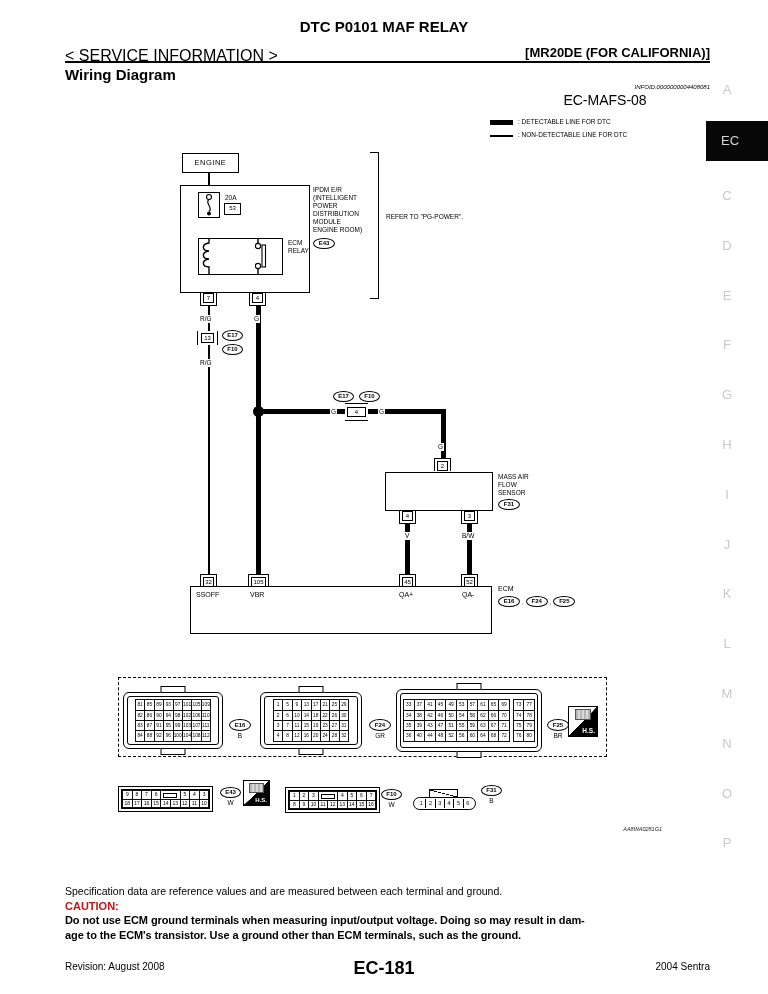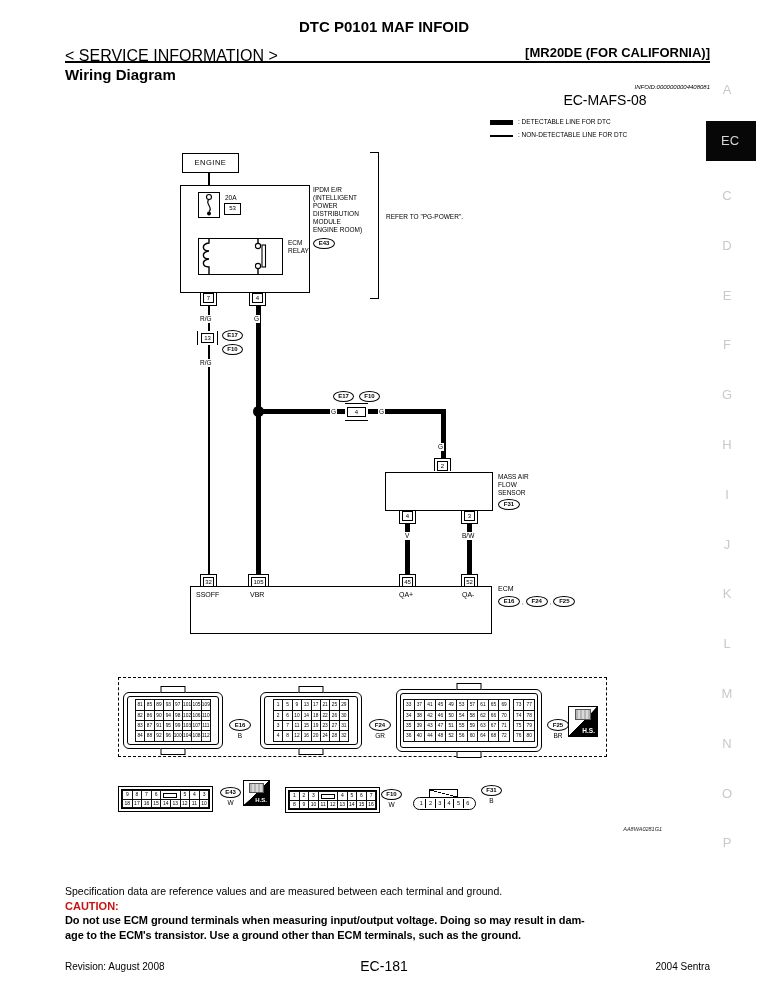--- a/index.html
+++ b/index.html
@@ -45,21 +45,21 @@
   .f31-pill{position:absolute;border:1.5px solid #000;border-radius:7px;background:#fff;
         display:flex;align-items:center;padding:0 3px;box-sizing:border-box;}
   .f31-cell{width:8.6px;height:9.5px;line-height:9.5px;font-size:5.5px;text-align:center;}
   .f31-cell.bl{border-left:1px solid #000;}
   .f31-tab{position:absolute;border:1.2px solid #000;background:
         linear-gradient(to top right,#fff 47%,#000 47%,#000 53%,#fff 53%);box-sizing:border-box;}
 </style>
 </head>
 <body>
 
-<div class="abs" style="left:0;right:0;top:18px;text-align:center;font-size:15px;font-weight:bold">DTC P0101 MAF INFOID</div>
+<div class="abs" style="left:0;right:0;top:18px;text-align:center;font-size:15px;font-weight:bold">DTC P0101 MAF RELAY</div>
 <div class="abs" style="left:65px;top:47px;font-size:16px">&lt; SERVICE INFORMATION &gt;</div>
 <div class="abs" style="left:400px;width:310px;top:45px;text-align:right;font-size:13px;font-weight:bold">[MR20DE (FOR CALIFORNIA)]</div>
 <div class="abs" style="left:65px;top:61px;width:645px;height:2px;background:#000"></div>
 <div class="abs" style="left:65px;top:66px;font-size:15px;font-weight:bold">Wiring Diagram</div>
 <div class="abs" style="left:500px;width:210px;top:84px;text-align:right;font-size:6px;font-style:italic">INFOID:0000000004408081</div>
 
 <div id="sb-letters">
     <div class="sb-letter" style="top: 82px;">A</div>
     <div class="sb-letter" style="top: 188px;">C</div>
     <div class="sb-letter" style="top: 237.8px;">D</div>
@@ -69,21 +69,21 @@
     <div class="sb-letter" style="top: 437px;">H</div>
     <div class="sb-letter" style="top: 486.8px;">I</div>
     <div class="sb-letter" style="top: 536.6px;">J</div>
     <div class="sb-letter" style="top: 586.4px;">K</div>
     <div class="sb-letter" style="top: 636.2px;">L</div>
     <div class="sb-letter" style="top: 686px;">M</div>
     <div class="sb-letter" style="top: 735.8px;">N</div>
     <div class="sb-letter" style="top: 785.6px;">O</div>
     <div class="sb-letter" style="top: 835.4px;">P</div>
   </div>
-<div class="abs" style="left:706px;top:121px;width:50px;height:40px;background:#070707;color:#d6d6d6;
+<div class="abs" style="left:706px;top:121px;width:62px;height:40px;background:#070707;color:#d6d6d6;
      font-size:13px;line-height:40px;padding-left:15px;box-sizing:border-box">EC</div>
 
 <div class="abs" style="left:540px;width:130px;top:92px;text-align:center;font-size:14px">EC-MAFS-08</div>
 <div>
   <div class="abs" style="left:490px;top:120px;width:23px;height:5px;background:#000"></div>
   <div class="abs lbl" style="left:517px;top:118px">: DETECTABLE LINE FOR DTC</div>
   <div class="abs" style="left:490px;top:135px;width:23px;height:2px;background:#000"></div>
   <div class="abs lbl" style="left:517px;top:131px">: NON-DETECTABLE LINE FOR DTC</div>
 </div>
 
@@ -455,14 +455,14 @@
 <div class="abs" style="left:481px;top:797px;width:21px;text-align:center;font-size:6.5px">B</div>
 
 <div class="abs" style="left:558px;top:826px;width:104px;text-align:right;font-size:5.5px;font-style:italic;color:#222">AA8WA0281G1</div>
 
 <div class="abs" style="left:65px;top:885px;font-size:10.5px">Specification data are reference values and are measured between each terminal and ground.</div>
 <div class="abs" style="left:65px;top:900px;font-size:11px;font-weight:bold;color:#cc1111">CAUTION:</div>
 <div class="abs" style="left:65px;top:914px;font-size:11px;font-weight:bold;letter-spacing:-0.1px">Do not use ECM ground terminals when measuring input/output voltage. Doing so may result in dam-</div>
 <div class="abs" style="left:65px;top:929px;font-size:11px;font-weight:bold;letter-spacing:-0.1px">age to the ECM's transistor. Use a ground other than ECM terminals, such as the ground.</div>
 
 <div class="abs" style="left:65px;top:961px;font-size:10px">Revision: August 2008</div>
-<div class="abs" style="left:0;right:0;top:958px;text-align:center;font-size:14px;font-weight:normal">EC-181</div>
+<div class="abs" style="left:0;right:0;top:958px;text-align:center;font-size:18px;font-weight:bold">EC-181</div>
 <div class="abs" style="left:600px;width:110px;top:961px;text-align:right;font-size:10px">2004 Sentra</div>
 
 </body></html>

